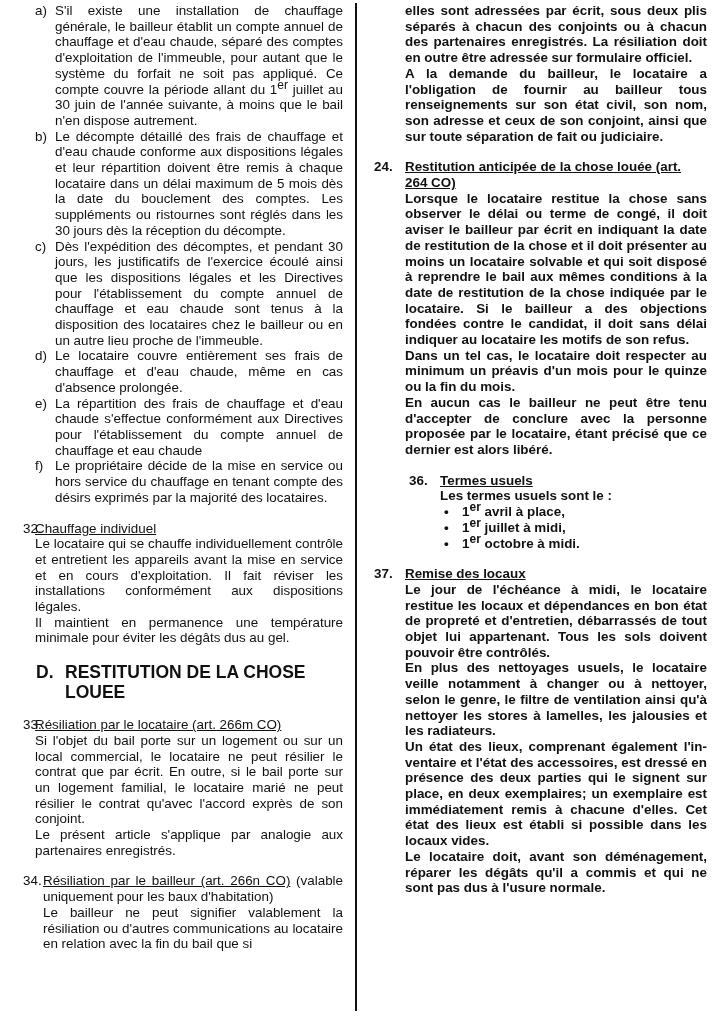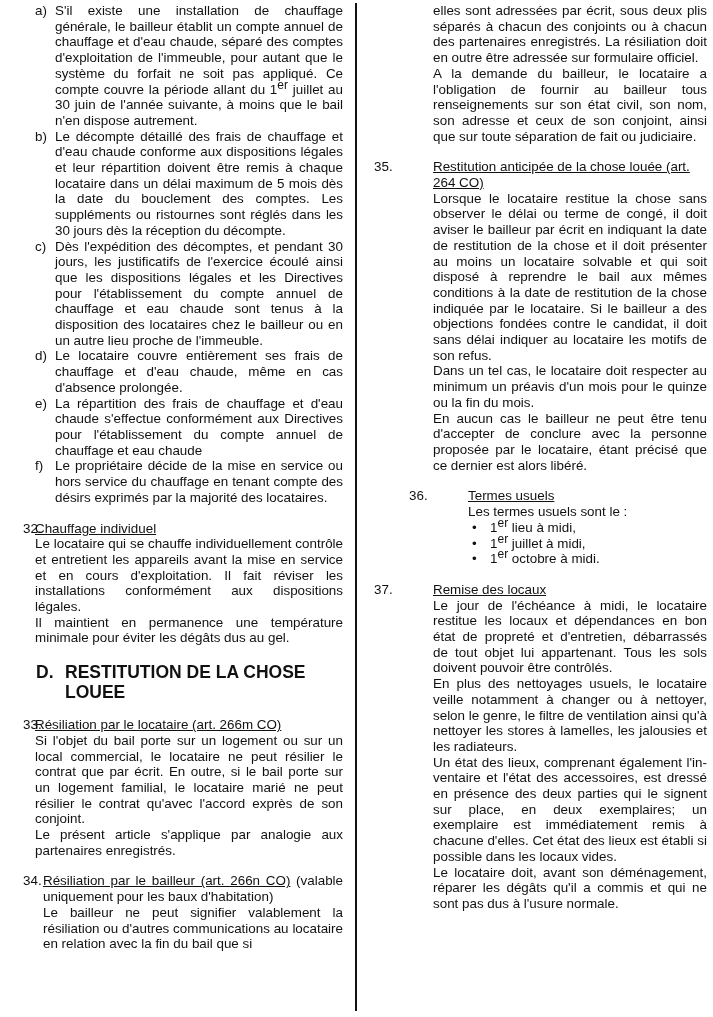--- a/index.html
+++ b/index.html
@@ -23,21 +23,21 @@
     top: 3px;
     width: 1.5px;
     height: 1008px;
     background: #111111;
   }
   p, .just { text-align: justify; }
   .sublist { margin-left: 35px; }
   .sub-item { position: relative; padding-left: 20px; }
   .sub-item .letter { position: absolute; left: 0; top: 0; }
   .article { position: relative; padding-left: 35px; }
-  .col-right .article { padding-left: 76px; }
+  .col-right .article { padding-left: 48px; font-weight: bold; }
   .article .num { position: absolute; left: 23px; top: 0; }
   .col-right .article .num { left: 17px; }
   .article .title { text-decoration: underline; }
   .section-heading {
     position: relative;
     padding-left: 65px;
     font-weight: bold;
     font-size: 17.5px;
     line-height: 20px;
   }
@@ -110,35 +110,35 @@
 <div class="divider"></div>
 
 <div class="col col-right">
 
   <div class="article" style="margin-top:3px;">
     <p>elles sont adressées par écrit, sous deux plis séparés à chacun des conjoints ou à chacun des partenaires enregistrés. La résiliation doit en outre être adressée sur formulaire officiel.</p>
     <p>A la demande du bailleur, le locataire a l'obligation de fournir au bailleur tous renseignements sur son état civil, son nom, son adresse et ceux de son conjoint, ainsi que sur toute séparation de fait ou judiciaire.</p>
   </div>
 
   <div class="article" style="margin-top:15px;">
-    <span class="num">35.</span>
+    <span class="num">24.</span>
     <div class="title">Restitution anticipée de la chose louée (art. 264 CO)</div>
     <p>Lorsque le locataire restitue la chose sans observer le délai ou terme de congé, il doit aviser le bailleur par écrit en indiquant la date de restitution de la chose et il doit présenter au moins un locataire solvable et qui soit disposé à reprendre le bail aux mêmes conditions à la date de restitution de la chose indiquée par le locataire. Si le bailleur a des objections fondées contre le candidat, il doit sans délai indiquer au locataire les motifs de son refus.</p>
     <p>Dans un tel cas, le locataire doit respecter au minimum un préavis d'un mois pour le quinze ou la fin du mois.</p>
     <p>En aucun cas le bailleur ne peut être tenu d'accepter de conclure avec la personne proposée par le locataire, étant précisé que ce dernier est alors libéré.</p>
   </div>
 
   <div class="article" style="margin-top:15px;margin-left:35px;">
     <span class="num">36.</span>
     <div class="title">Termes usuels</div>
     <div>Les termes usuels sont le :</div>
     <ul class="bullets">
       <li>
         <span class="dot">•</span>
-        <span>1</span><sup>er</sup><span> lieu à midi,</span>
+        <span>1</span><sup>er</sup><span> avril à place,</span>
       </li>
       <li>
         <span class="dot">•</span>
         <span>1</span><sup>er</sup><span> juillet à midi,</span>
       </li>
       <li>
         <span class="dot">•</span>
         <span>1</span><sup>er</sup><span> octobre à midi.</span>
       </li>
     </ul>

